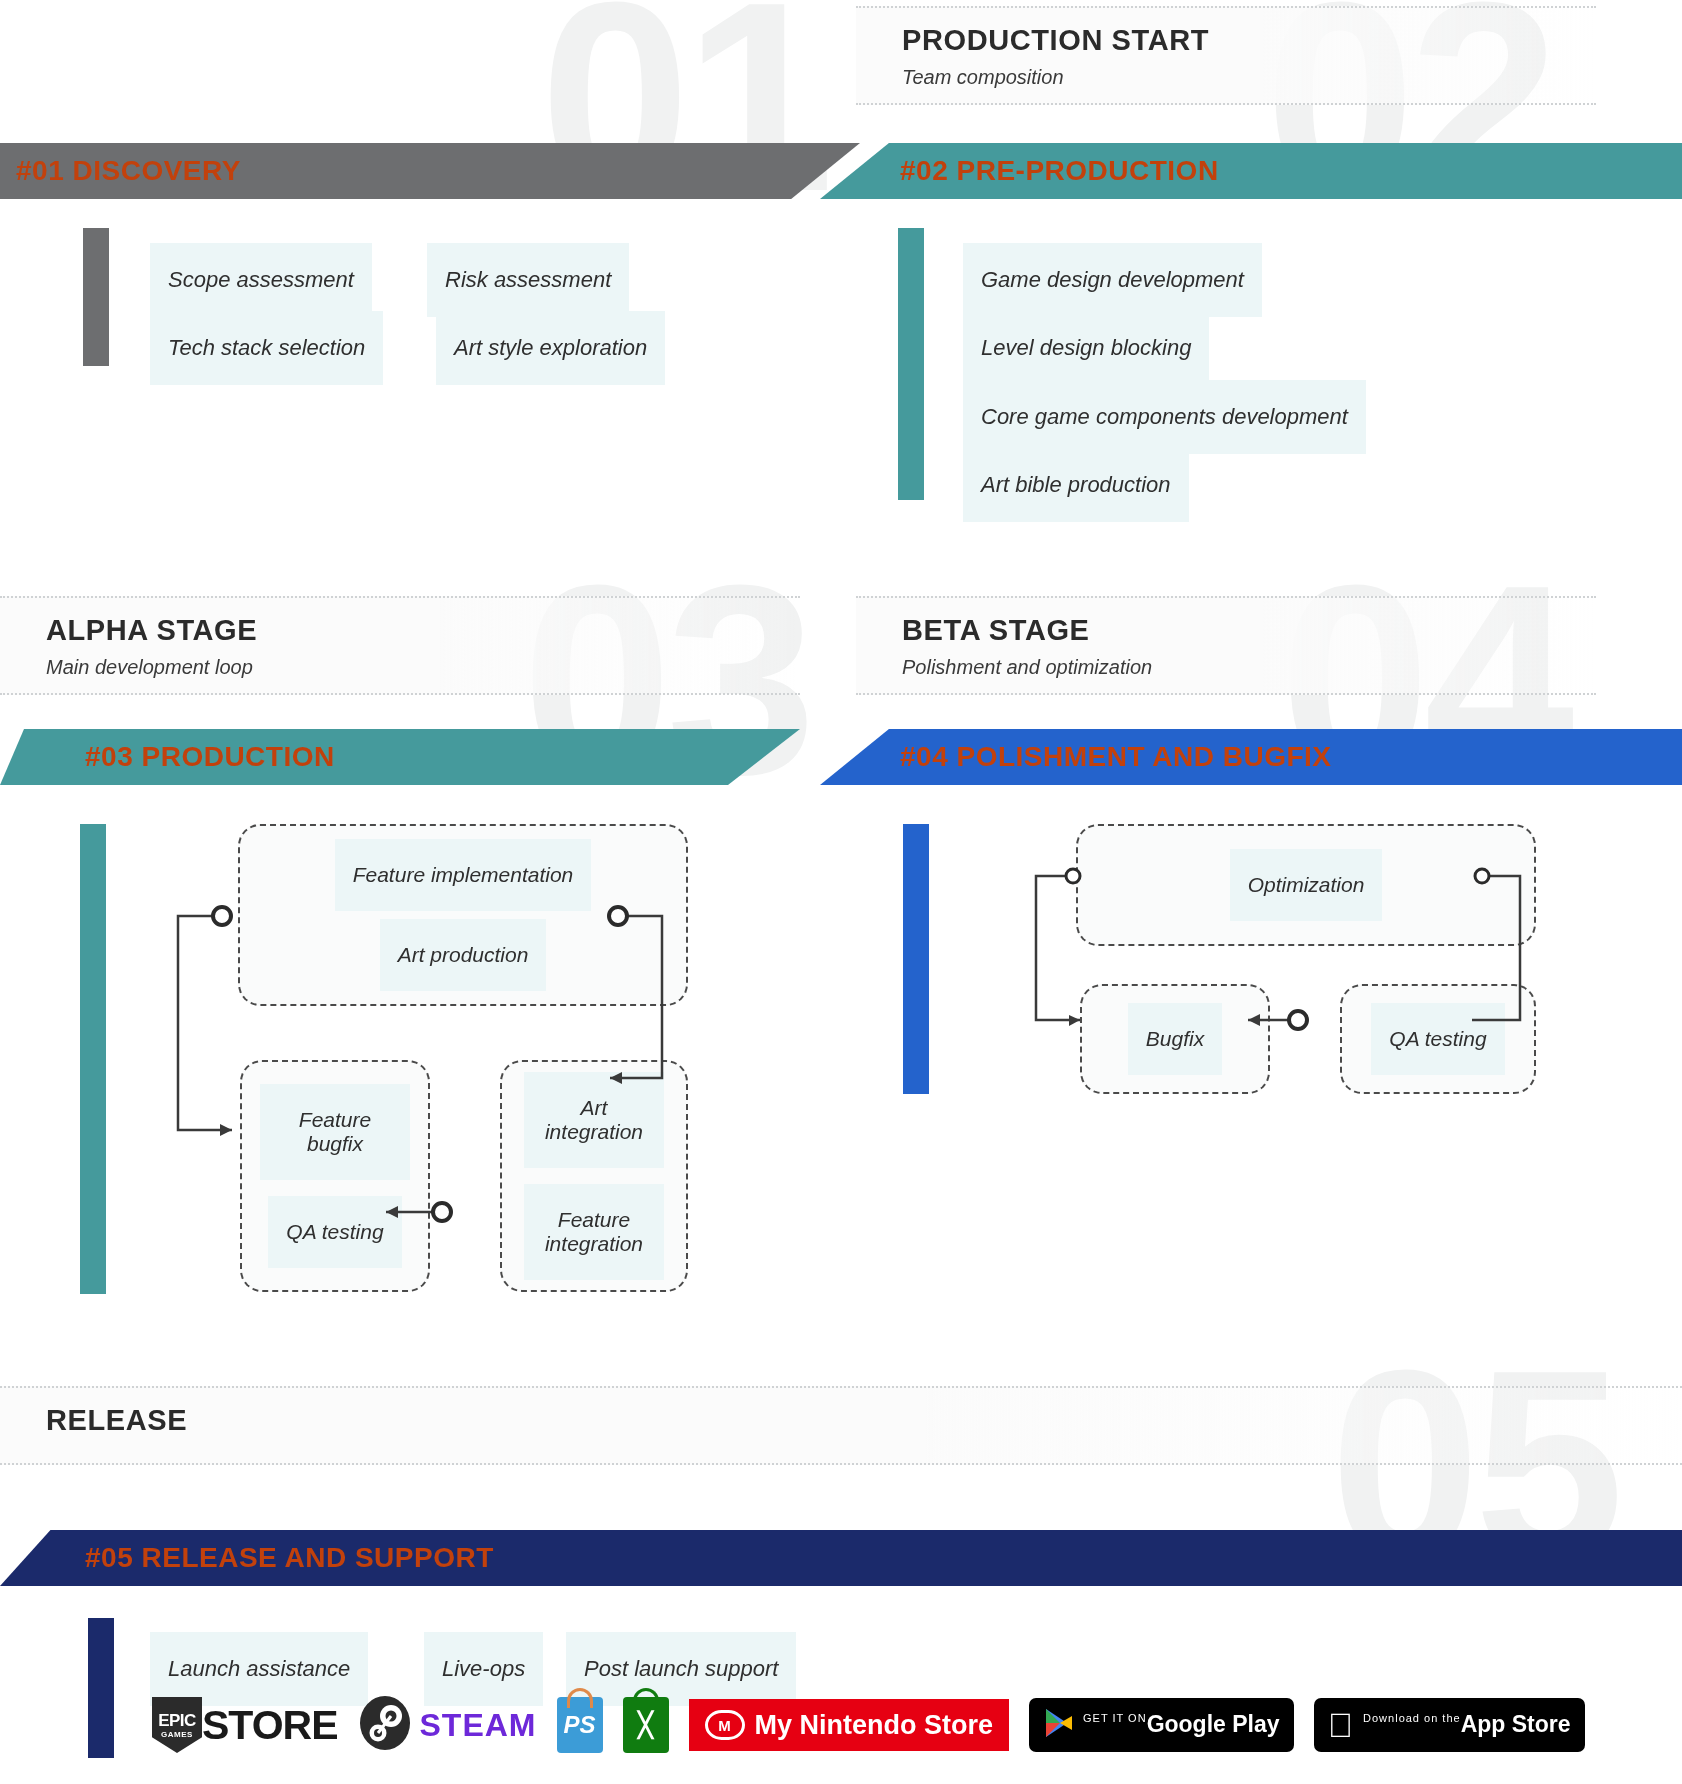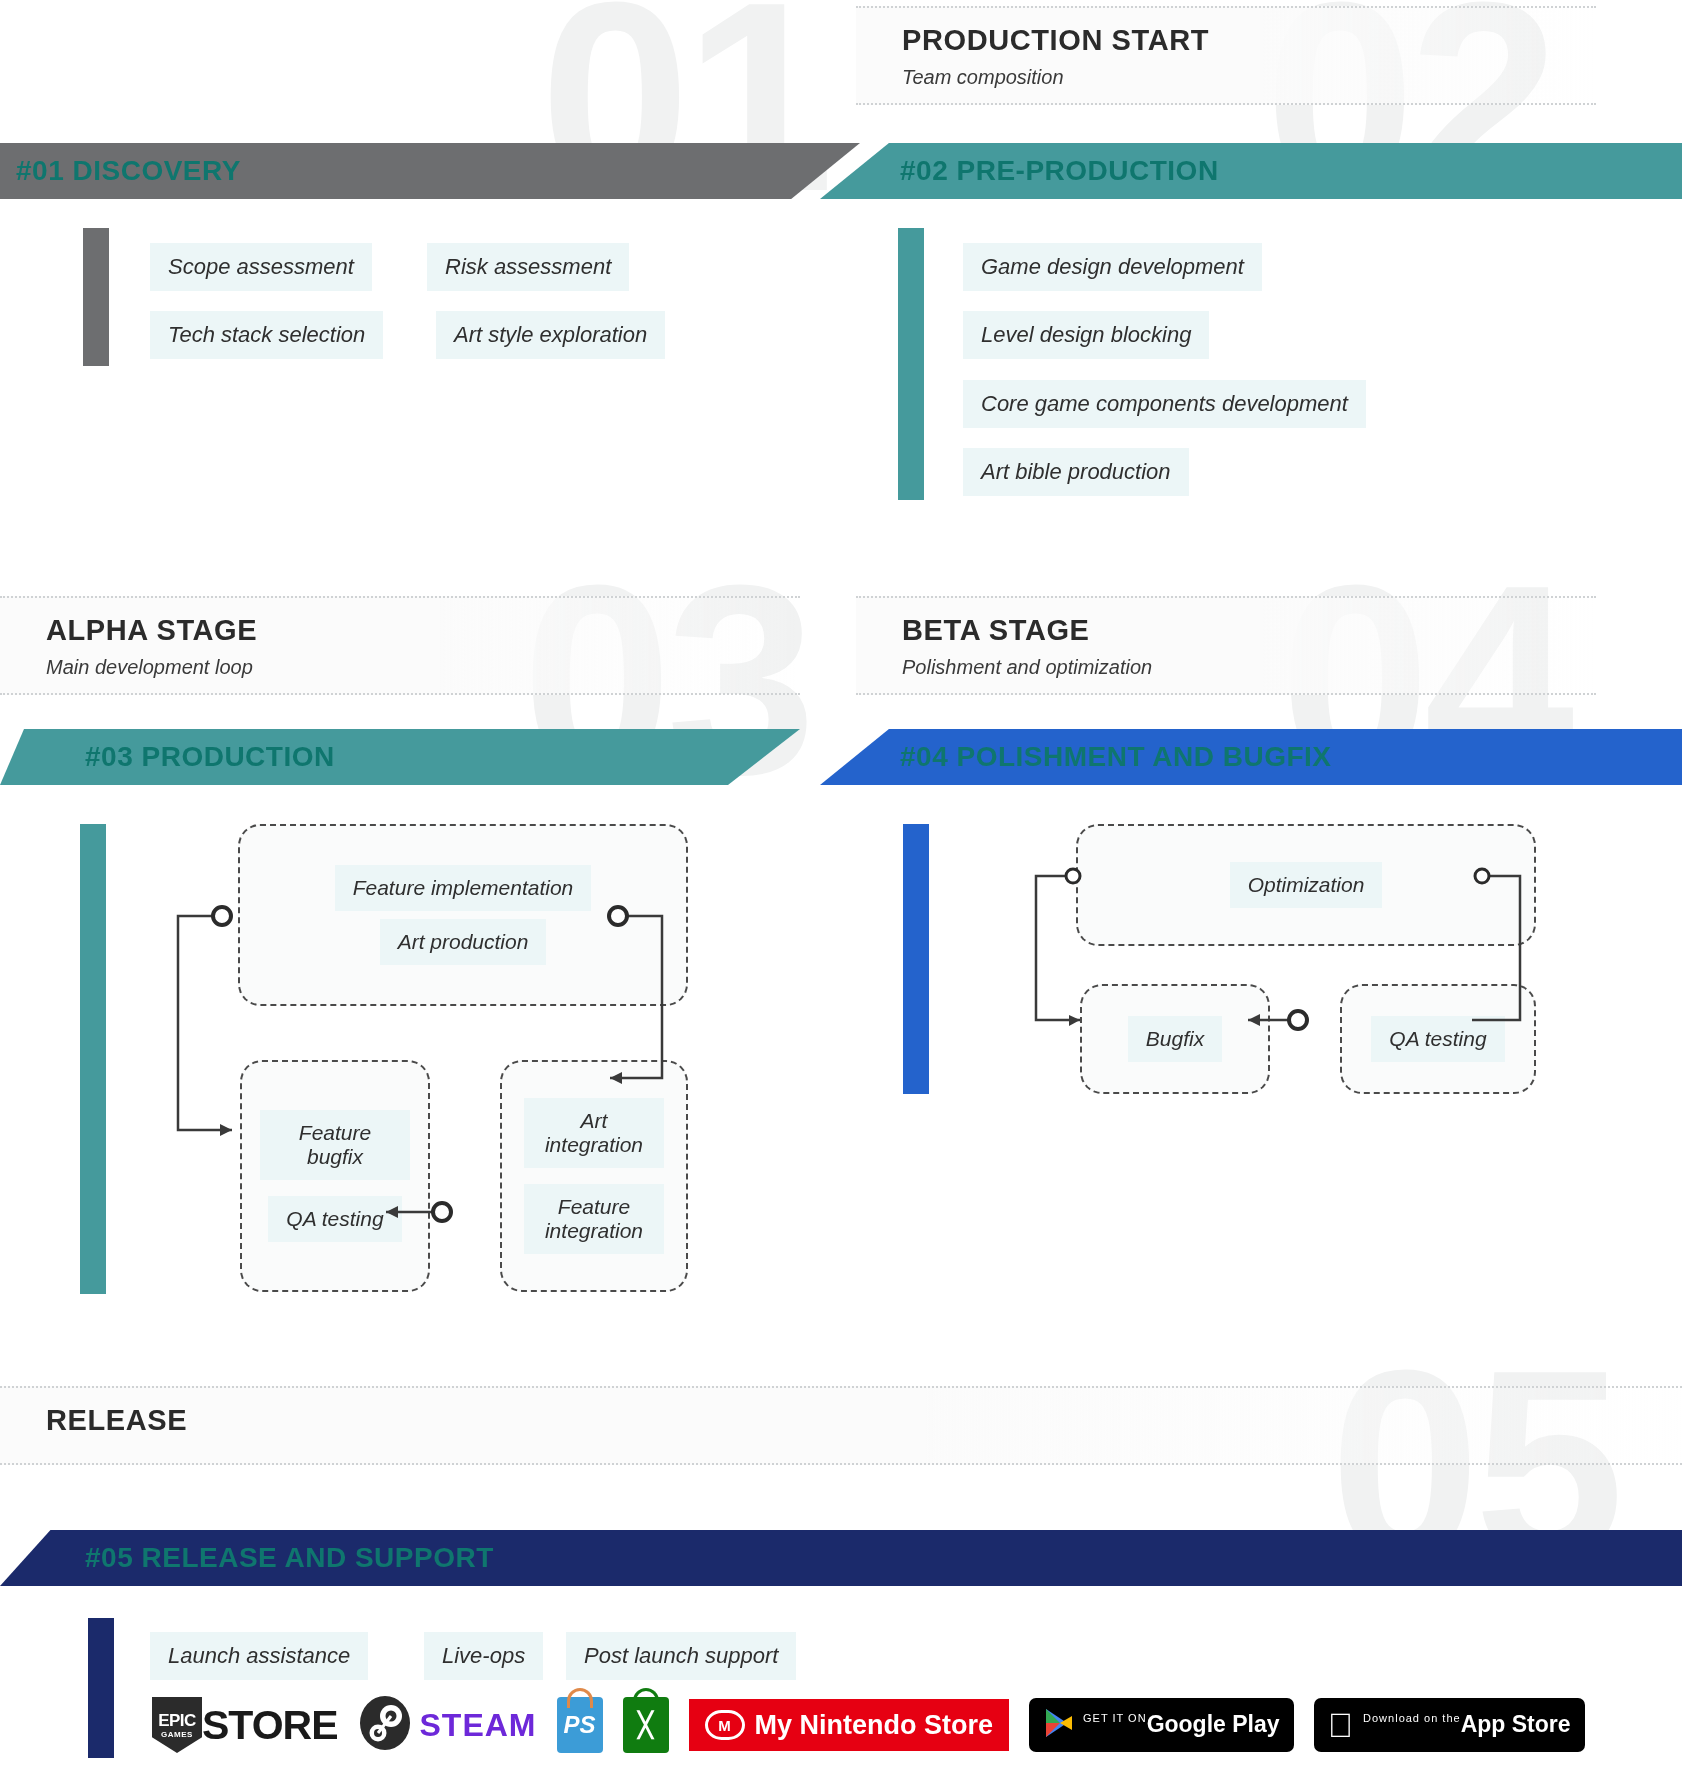--- a/index.html
+++ b/index.html
@@ -31,31 +31,31 @@
     font-size:20px; font-style:italic; color:#3a3a3a; margin-top:9px;
   }
 
   
   .banner { position:absolute; height:56px; z-index:3; }
   .banner .bar {
     position:absolute; inset:0; 
   }
   .banner .lbl {
     position:absolute; top:0; height:56px; line-height:56px;
-    color:#0f766e; font-size:28px; font-weight:bold; letter-spacing:0.5px;
+    color:#c2410c; font-size:28px; font-weight:bold; letter-spacing:0.5px;
     white-space:nowrap; z-index:4;
   }
 
   
   .accent { position:absolute; width:26px; z-index:2; }
 
   
   .chip {
     background:#ecf6f7; color:#2f2f2f; font-style:italic;
-    font-size:22px; padding:11px 18px; display:inline-block;
+    font-size:22px; padding:24px 18px; display:inline-block;
     white-space:nowrap;
   }
   .chipwrap { position:absolute; z-index:3; }
 
   
   .loopbox {
     position:absolute; border:2px dashed #4a4a4a; border-radius:22px;
     background:#fafbfb; z-index:3;
     display:flex; flex-direction:column; align-items:center;
     justify-content:center; gap:8px;

